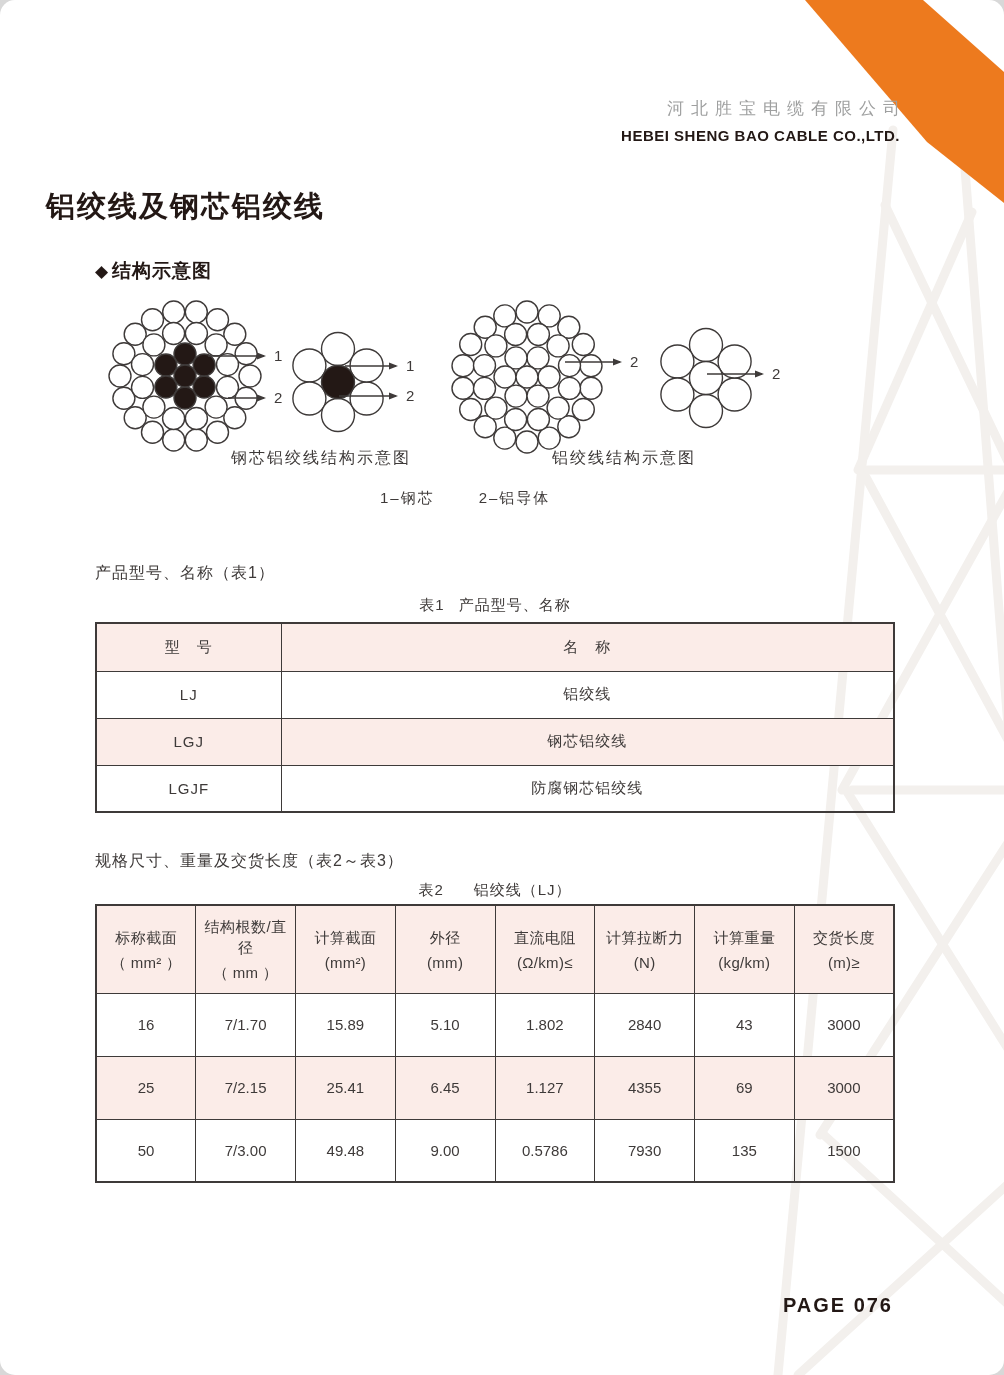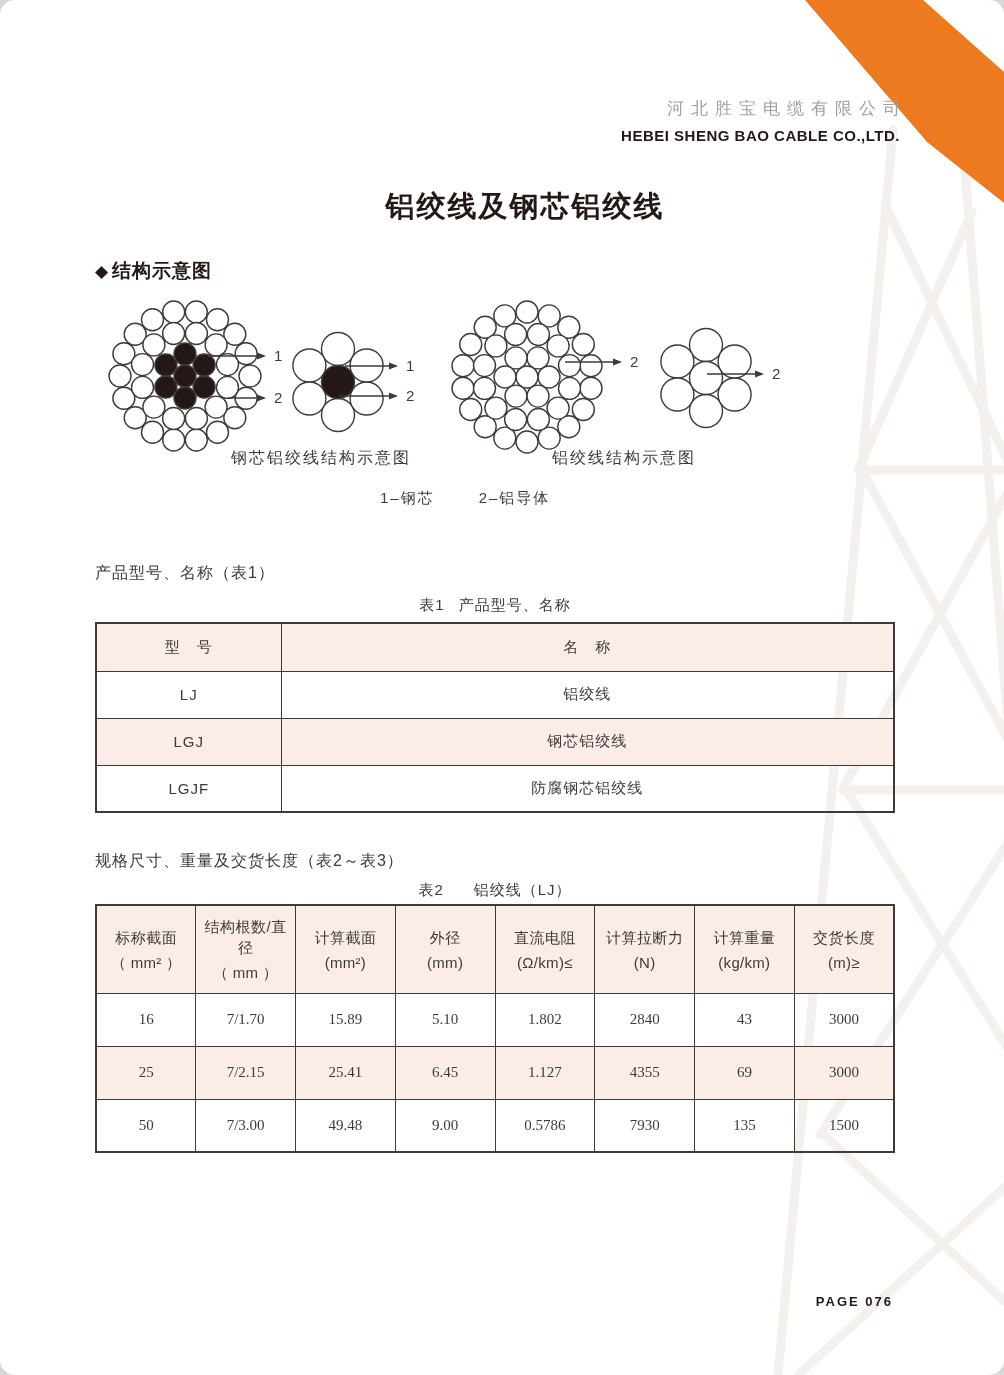--- a/index.html
+++ b/index.html
@@ -18,21 +18,21 @@
   }
   svg{display:block;}
   .bg-art{position:absolute;left:0;top:0;pointer-events:none;}
 
   
   .company{position:absolute;top:97px;right:104px;text-align:right;}
   .company-cn{font-size:17px;color:var(--gray);letter-spacing:7px;margin-right:-7px;white-space:nowrap;}
   .company-en{font-size:15px;font-weight:bold;color:var(--ink);letter-spacing:.5px;margin-top:7px;white-space:nowrap;text-align:center;}
 
   .page-title{
-    position:absolute;top:187px;left:0;width:100%;text-align:center;
+    position:absolute;top:187px;left:0;width:100%;
     font-size:29px;font-weight:bold;color:var(--ink);letter-spacing:2px;padding-left:46px;
   }
   .sec-heading{
     position:absolute;top:258px;left:95px;font-size:19px;font-weight:bold;
     color:var(--ink);letter-spacing:1px;
   }
   .sec-heading .diamond{font-size:17px;margin-right:3px;}
 
   .diagram-svg{position:absolute;left:95px;top:296px;}
   .diagram-caption{position:absolute;font-size:16px;letter-spacing:2px;color:var(--ink2);white-space:nowrap;}
@@ -55,26 +55,26 @@
   table{border-collapse:collapse;table-layout:fixed;width:800px;font-size:15px;color:var(--ink2);}
   table{border:2.5px solid var(--ink2);}
   th,td{border:1.6px solid var(--ink2);text-align:center;vertical-align:middle;font-weight:400;padding:0 2px;}
   thead tr{background:var(--pink);}
   tbody tr:nth-child(even){background:var(--pink);}
   .t1 thead tr{height:48px;}
   .t1 tbody tr{height:47px;}
   .t1 .col-model{width:185px;}
   .t1 th,.t1 td{letter-spacing:1px;}
   .t2 thead tr{height:88px;}
-  .t2 tbody tr{height:53px;font-family:Liberation Serif, serif;}
+  .t2 tbody tr{height:63px;}
   .t2 .h-name{letter-spacing:.5px;line-height:1.4;}
   .t2 .h-unit{margin-top:5px;line-height:1.3;letter-spacing:.3px;}
 
   .page-label{
-    position:absolute;top:1294px;right:111px;font-size:13px;font-weight:bold;
+    position:absolute;top:1294px;right:111px;font-size:20px;font-weight:bold;
     color:var(--ink);letter-spacing:2px;white-space:nowrap;
   }
 </style>
 </head>
 <body>
 
 <div class="page">
 
   <svg class="bg-art" width="1004" height="1375" viewBox="0 0 1004 1375">
     <g stroke="var(--wm)" stroke-width="9" fill="none" stroke-linecap="round">

